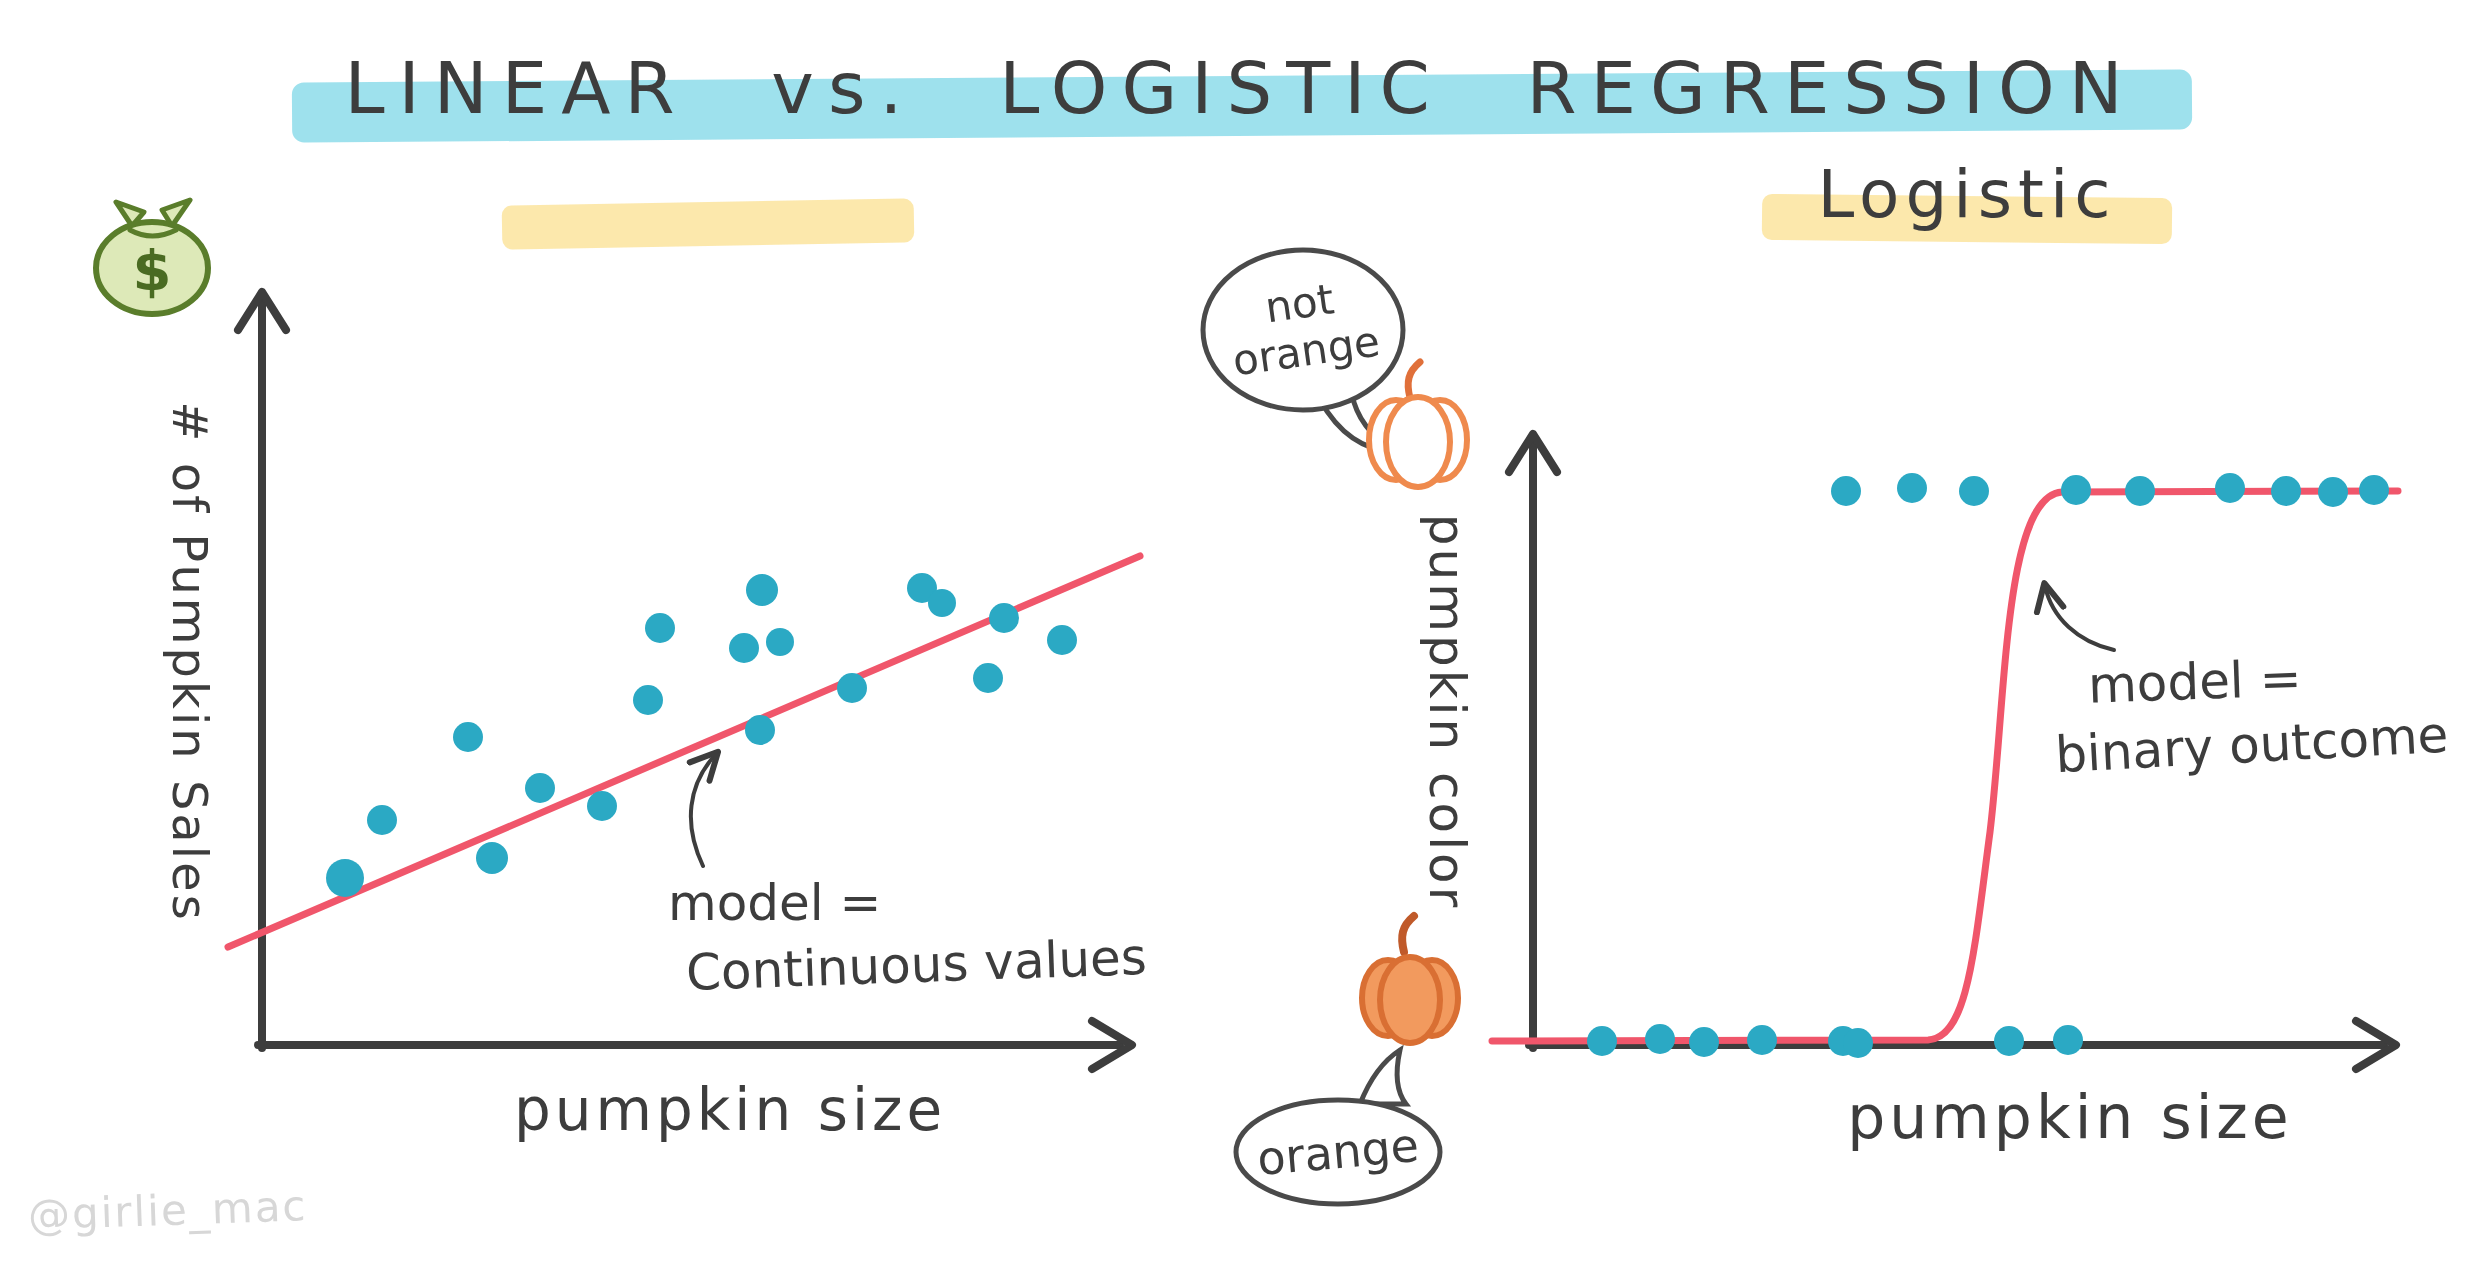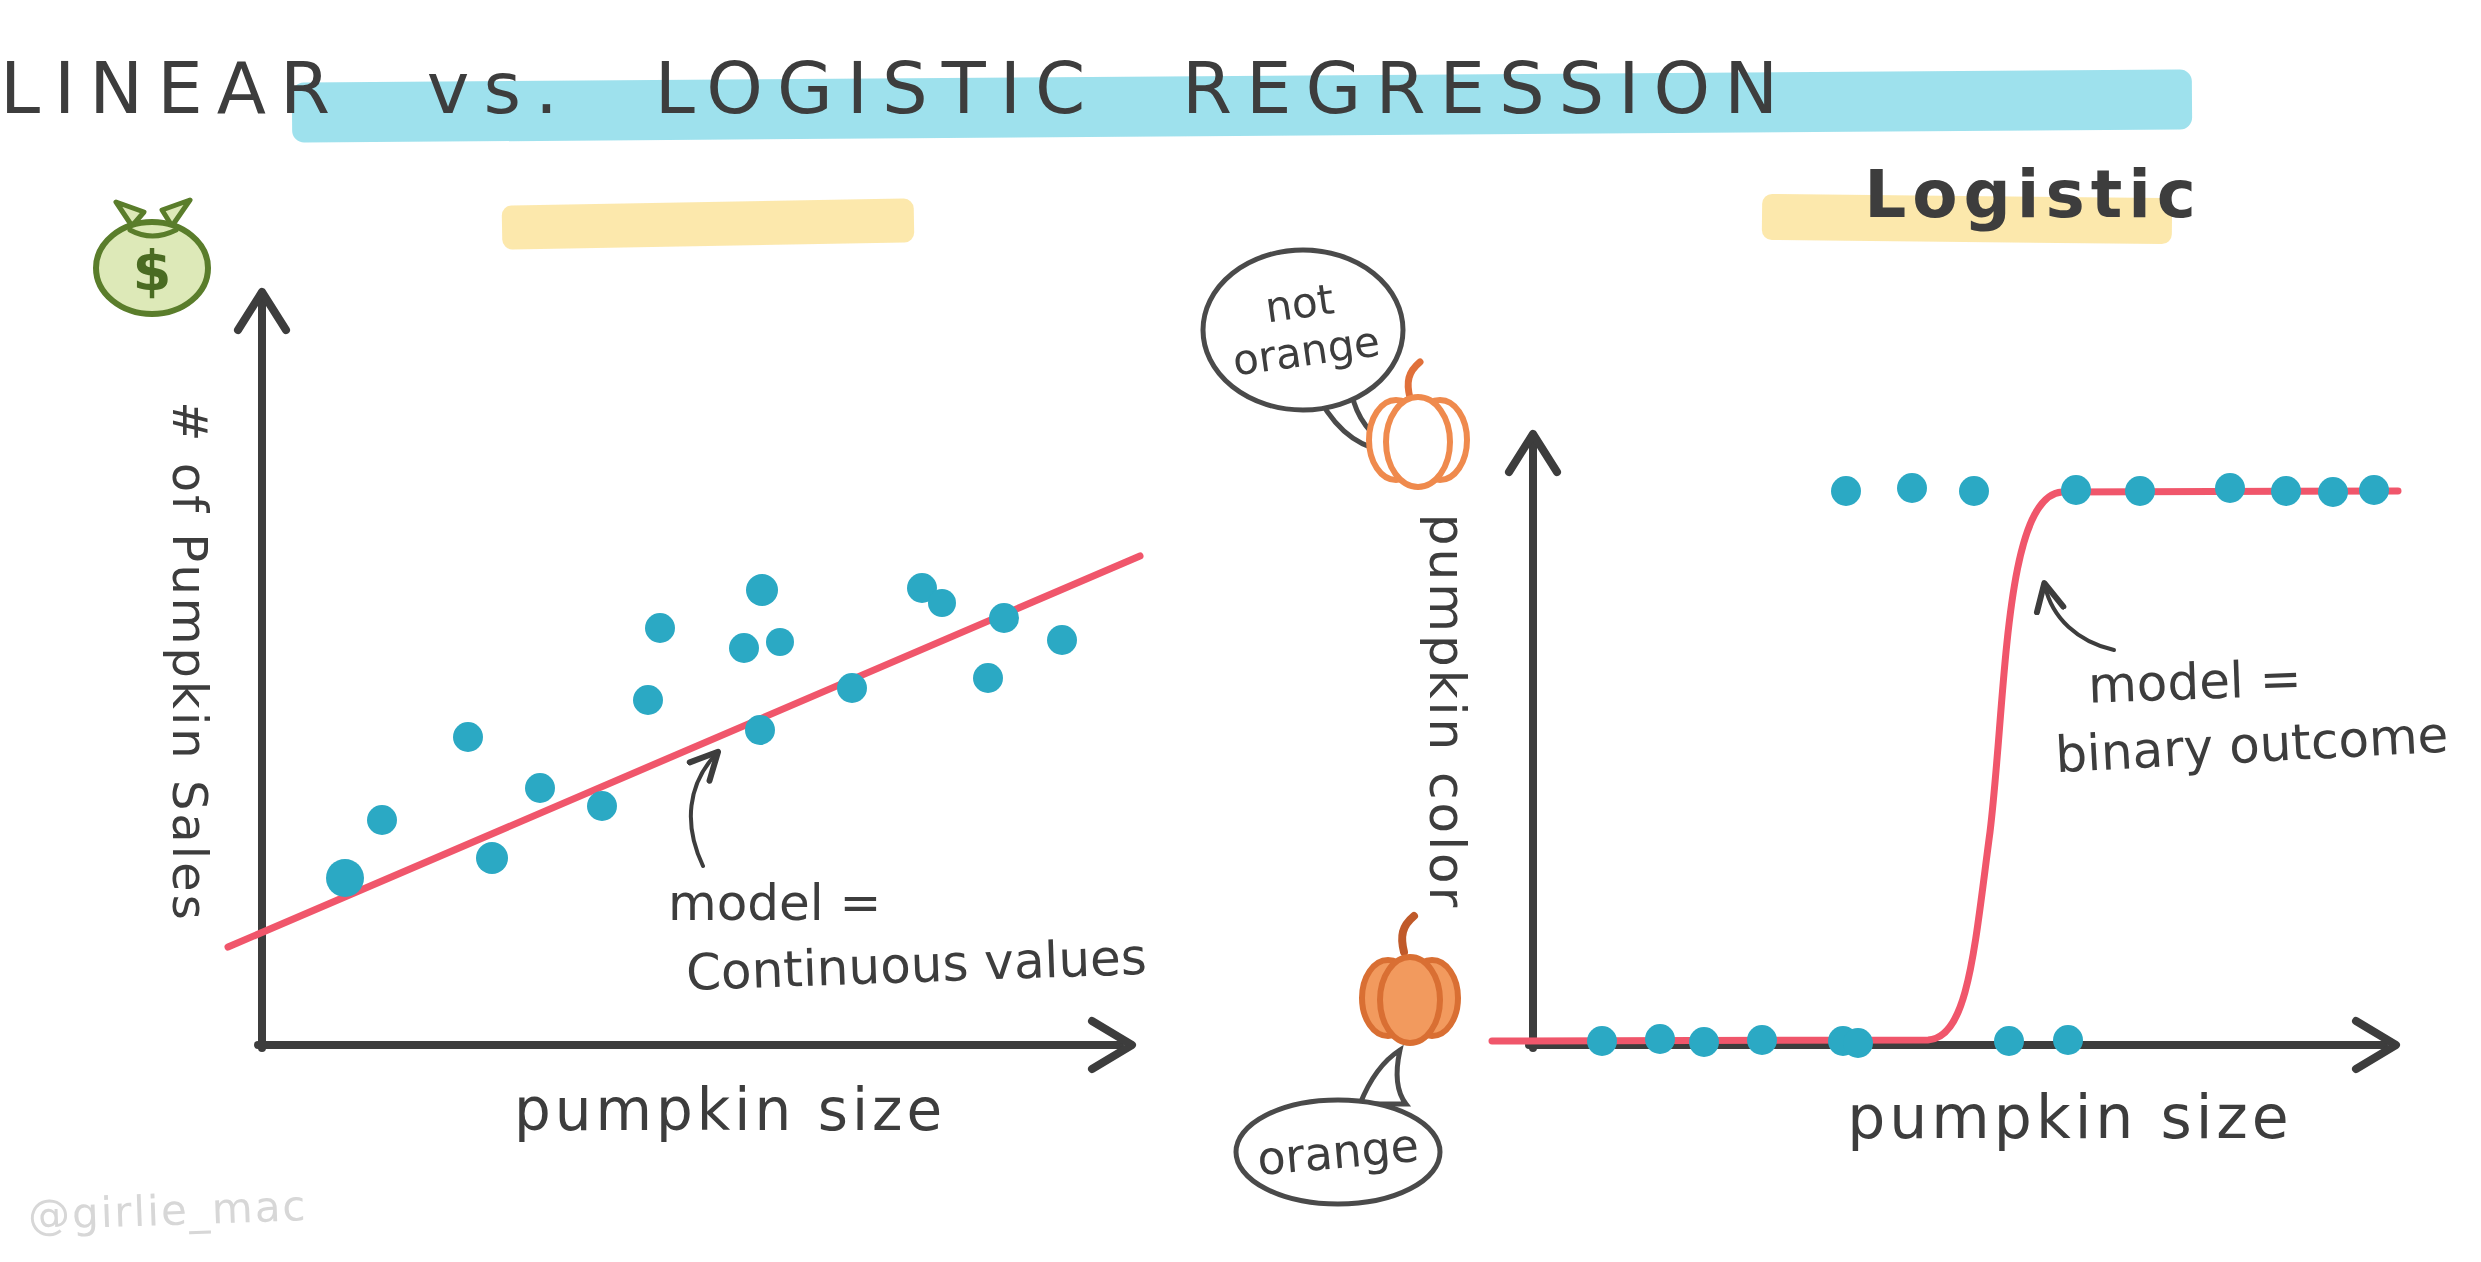--- a/index.html
+++ b/index.html
@@ -13,27 +13,27 @@
           font-family:"DejaVu Sans", sans-serif;color:var(--ink,#3d3d3d);}
   .abs{position:absolute;}
   #drawing{position:absolute;left:0;top:0;}
   .ink-stroke{stroke:var(--ink,#3d3d3d);fill:none;stroke-linecap:round;stroke-linejoin:round;}
   .axis{stroke-width:8;}
   .ann-arrow{stroke-width:4;}
   .red-stroke{stroke:var(--line-red,#f0566b);fill:none;stroke-linecap:round;stroke-linejoin:round;}
   .bubble{fill:#ffffff;stroke:var(--bubble-stroke,#4a4a4a);stroke-width:5;}
   .title-highlight{left:292px;top:76px;width:1900px;height:60px;border-radius:12px;
     background:var(--highlight-cyan);opacity:.8;transform:rotate(-0.4deg);}
-  .page-title{left:0;top:46px;width:100%;text-align:left;font-size:72px;
+  .page-title{left:0;top:46px;width:100%;text-align:center;font-size:72px;
     letter-spacing:14px;word-spacing:46px;white-space:nowrap;}
   .hl-yellow{background:var(--highlight-yellow);opacity:.85;border-radius:10px;}
   .heading-left-hl{left:502px;top:202px;width:412px;height:44px;transform:rotate(-1deg);}
   .heading-left{left:480px;top:160px;width:460px;text-align:center;font-size:66px;letter-spacing:10px;}
   .heading-right-hl{left:1762px;top:196px;width:410px;height:46px;transform:rotate(0.6deg);}
-  .heading-right{left:1732px;top:156px;width:470px;text-align:right;font-size:66px;letter-spacing:6px;font-weight:bold;}
+  .heading-right{left:1732px;top:156px;width:470px;text-align:center;font-size:66px;letter-spacing:6px;}
   .ylabel-left{left:190px;top:662px;width:600px;text-align:center;font-size:48px;letter-spacing:3px;
     transform:translate(-50%,-50%) rotate(90deg);}
   .ylabel-right{left:1447px;top:712px;width:470px;text-align:center;font-size:50px;letter-spacing:3px;
     transform:translate(-50%,-50%) rotate(90deg);}
   .xlabel-left{left:470px;top:1076px;width:520px;text-align:center;font-size:58px;letter-spacing:4px;}
   .xlabel-right{left:1810px;top:1082px;width:520px;text-align:center;font-size:60px;letter-spacing:4px;}
   .ann{font-size:50px;white-space:nowrap;}
   .ann-left-1{left:668px;top:874px;}
   .ann-left-2{left:686px;top:936px;transform:rotate(-2deg);}
   .ann-right-1{left:2088px;top:653px;transform:rotate(-2deg);}

